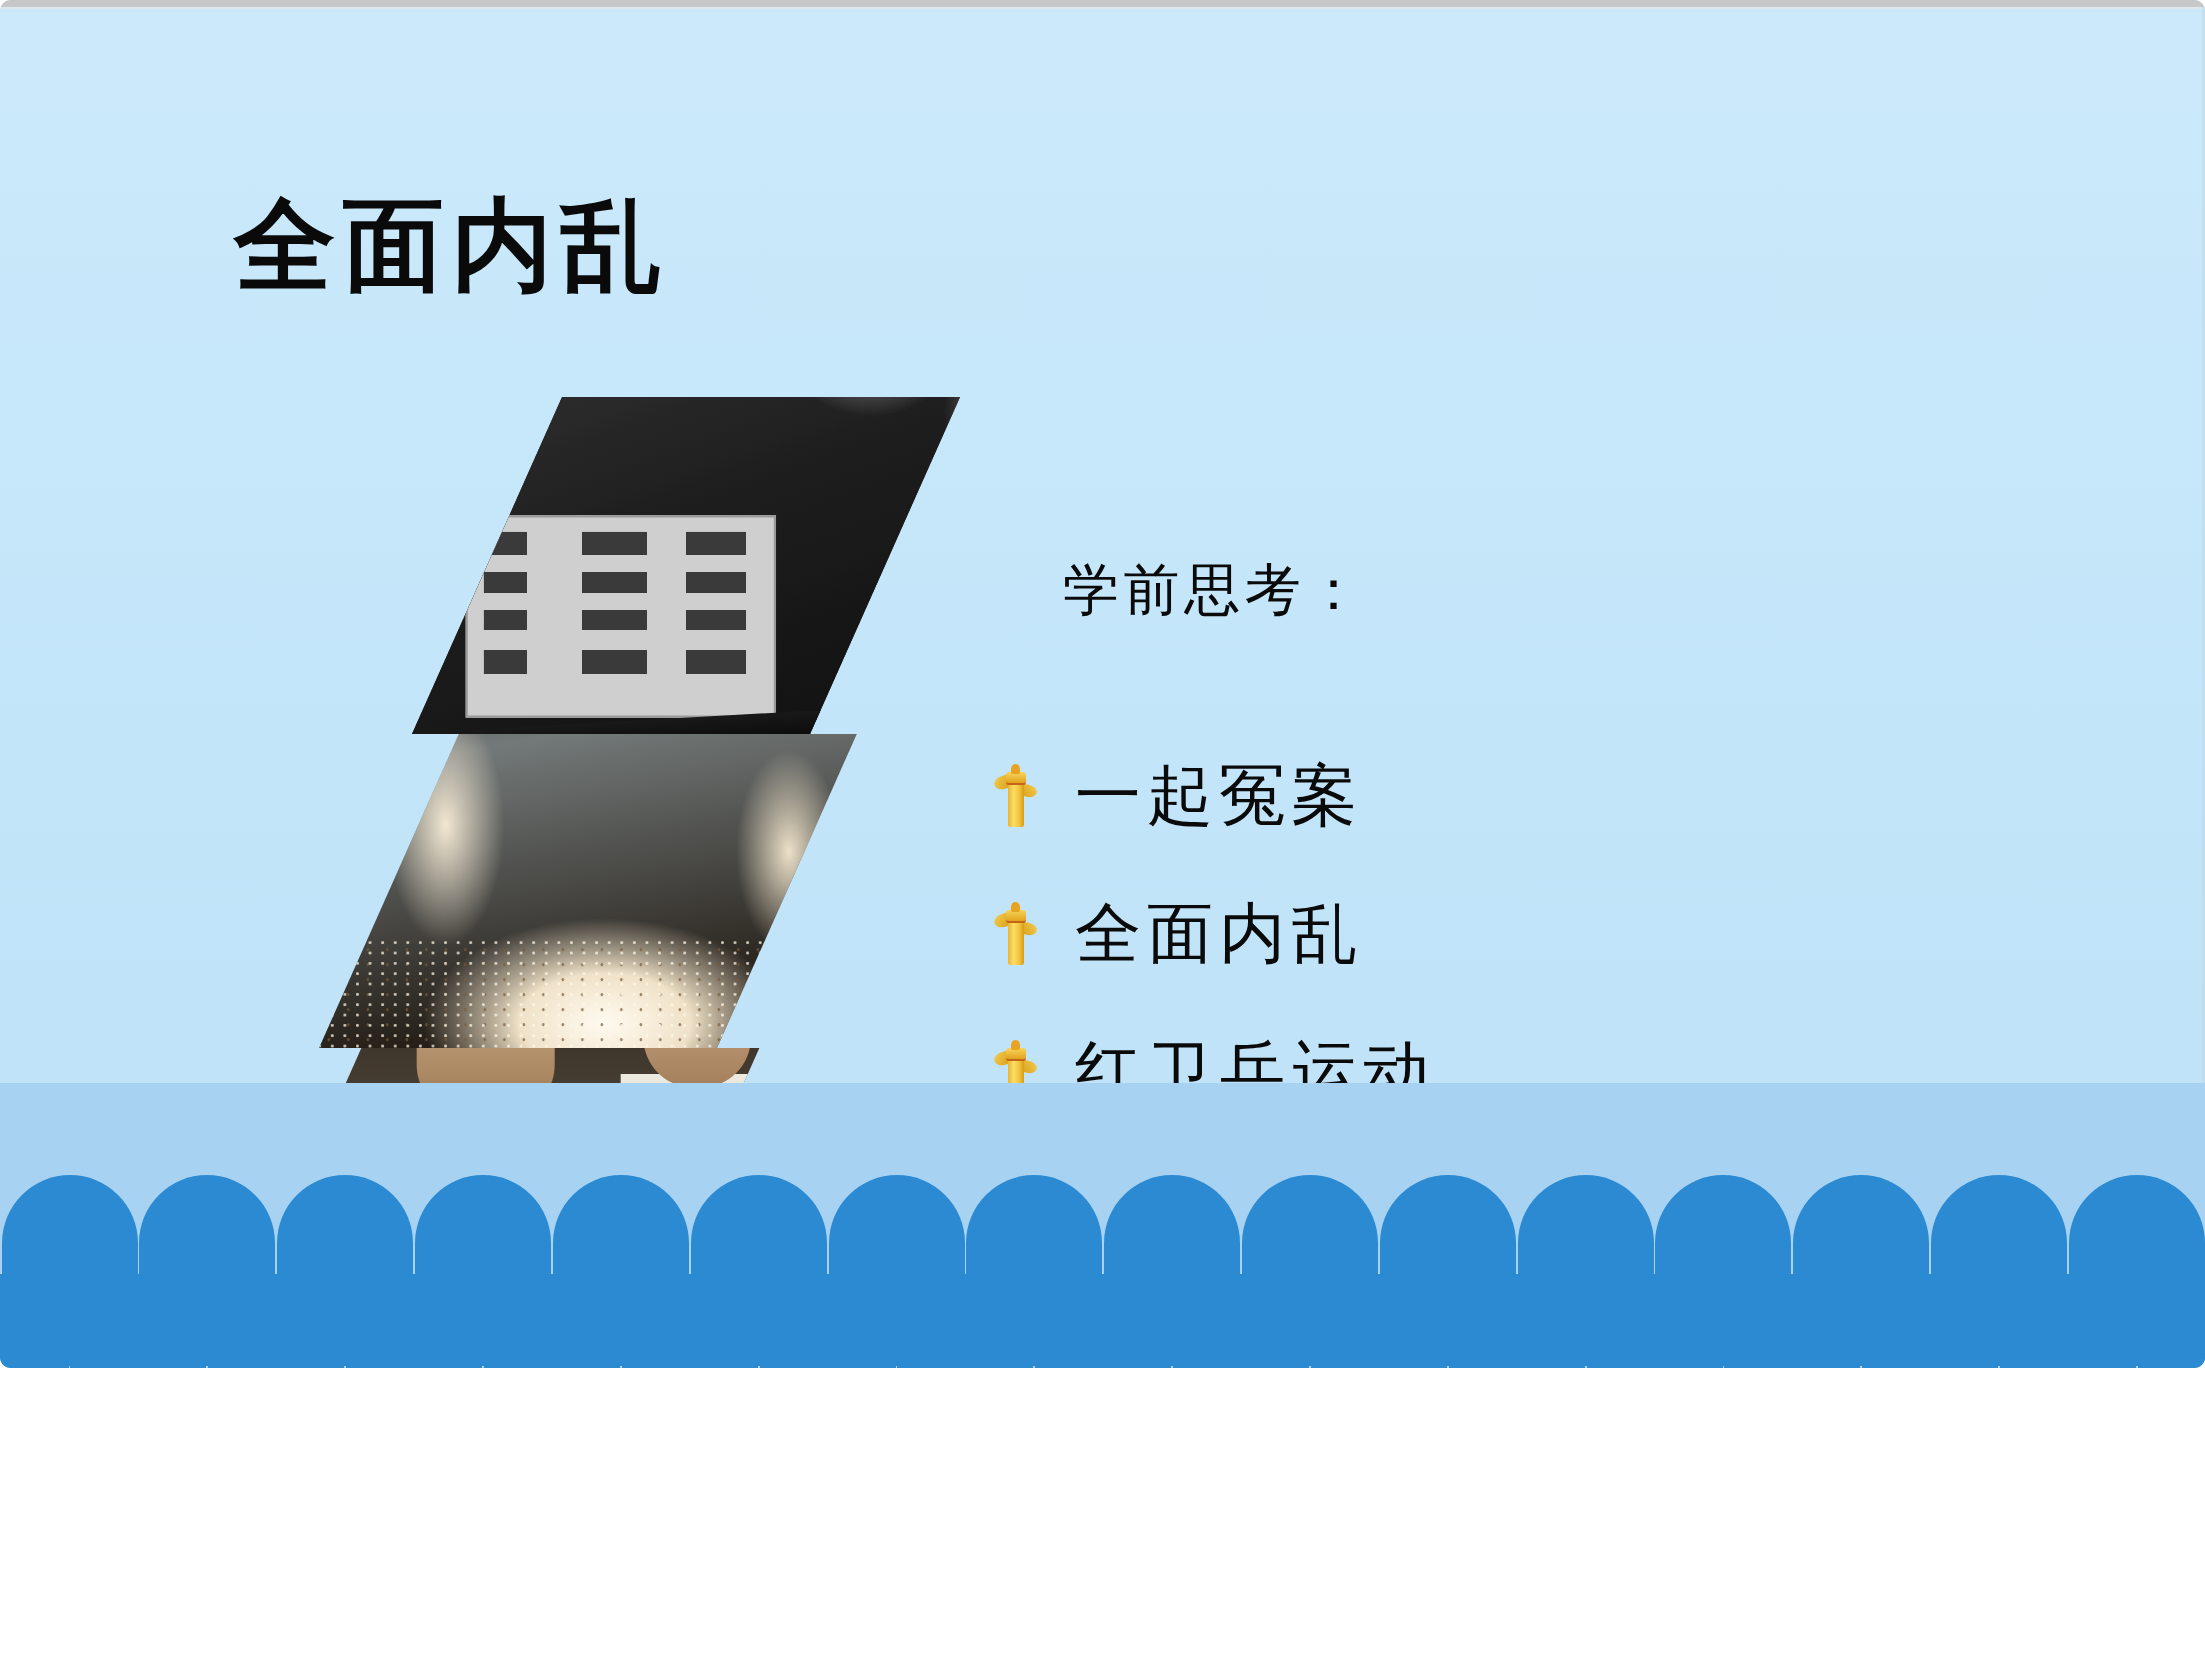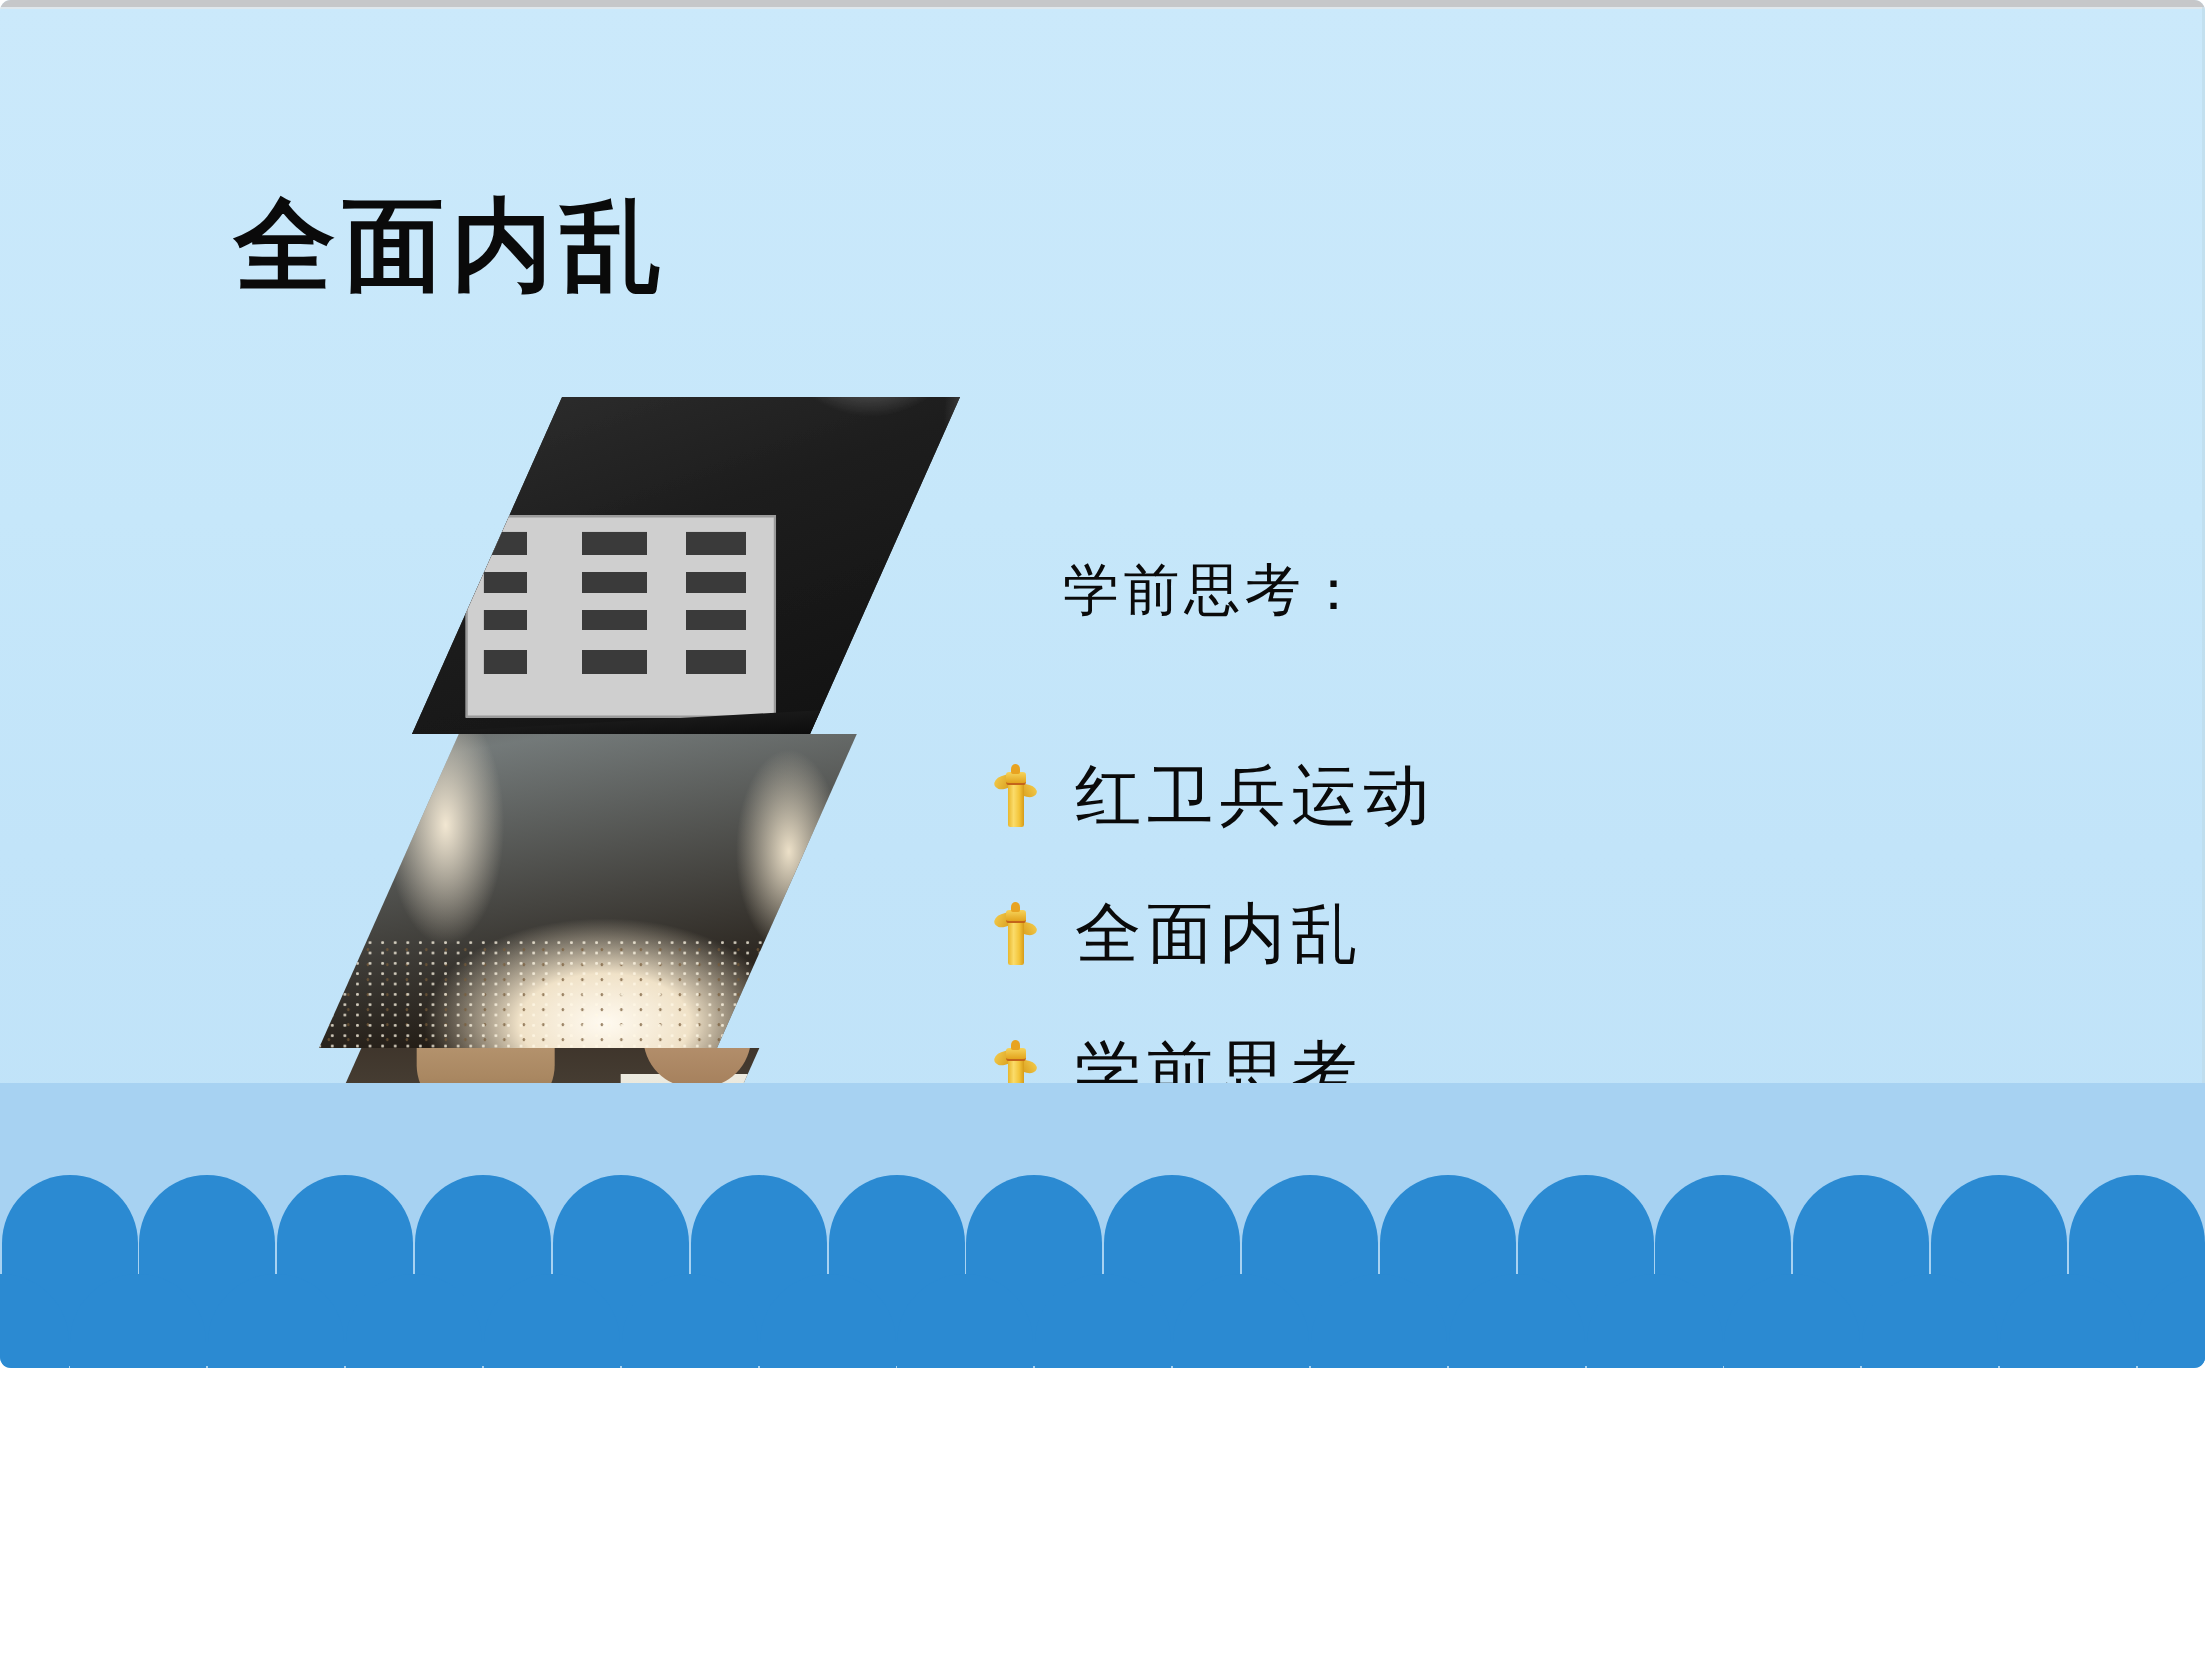--- a/index.html
+++ b/index.html
@@ -318,21 +318,21 @@
   <div class="bullets">
 
     <div class="bullet-row">
       <span class="bullet-icon">
         <span class="armL"></span>
           <span class="armR"></span>
         <span class="stem"></span>
           <span class="cap"></span>
           <span class="tip"></span>
       </span>
-      <span class="bullet-text">红卫兵运动</span>
+      <span class="bullet-text">一起冤案</span>
     </div>
 
     <div class="bullet-row">
       <span class="bullet-icon">
         <span class="armL"></span>
           <span class="armR"></span>
         <span class="stem"></span>
           <span class="cap"></span>
           <span class="tip"></span>
       </span>
@@ -340,21 +340,21 @@
     </div>
 
     <div class="bullet-row">
       <span class="bullet-icon">
         <span class="armL"></span>
           <span class="armR"></span>
         <span class="stem"></span>
           <span class="cap"></span>
           <span class="tip"></span>
       </span>
-      <span class="bullet-text">学前思考</span>
+      <span class="bullet-text">红卫兵运动</span>
     </div>
 
   </div>
 
   <div class="band">
     <div class="arch-row back" id="archRowBack">
         <div class="arch" style="left: 1.5px; background: rgb(43, 138, 210);"></div>
         <div class="arch" style="left: 139px; background: rgb(43, 138, 210);"></div>
         <div class="arch" style="left: 277px; background: rgb(43, 138, 210);"></div>
         <div class="arch" style="left: 415px; background: rgb(43, 138, 210);"></div>

